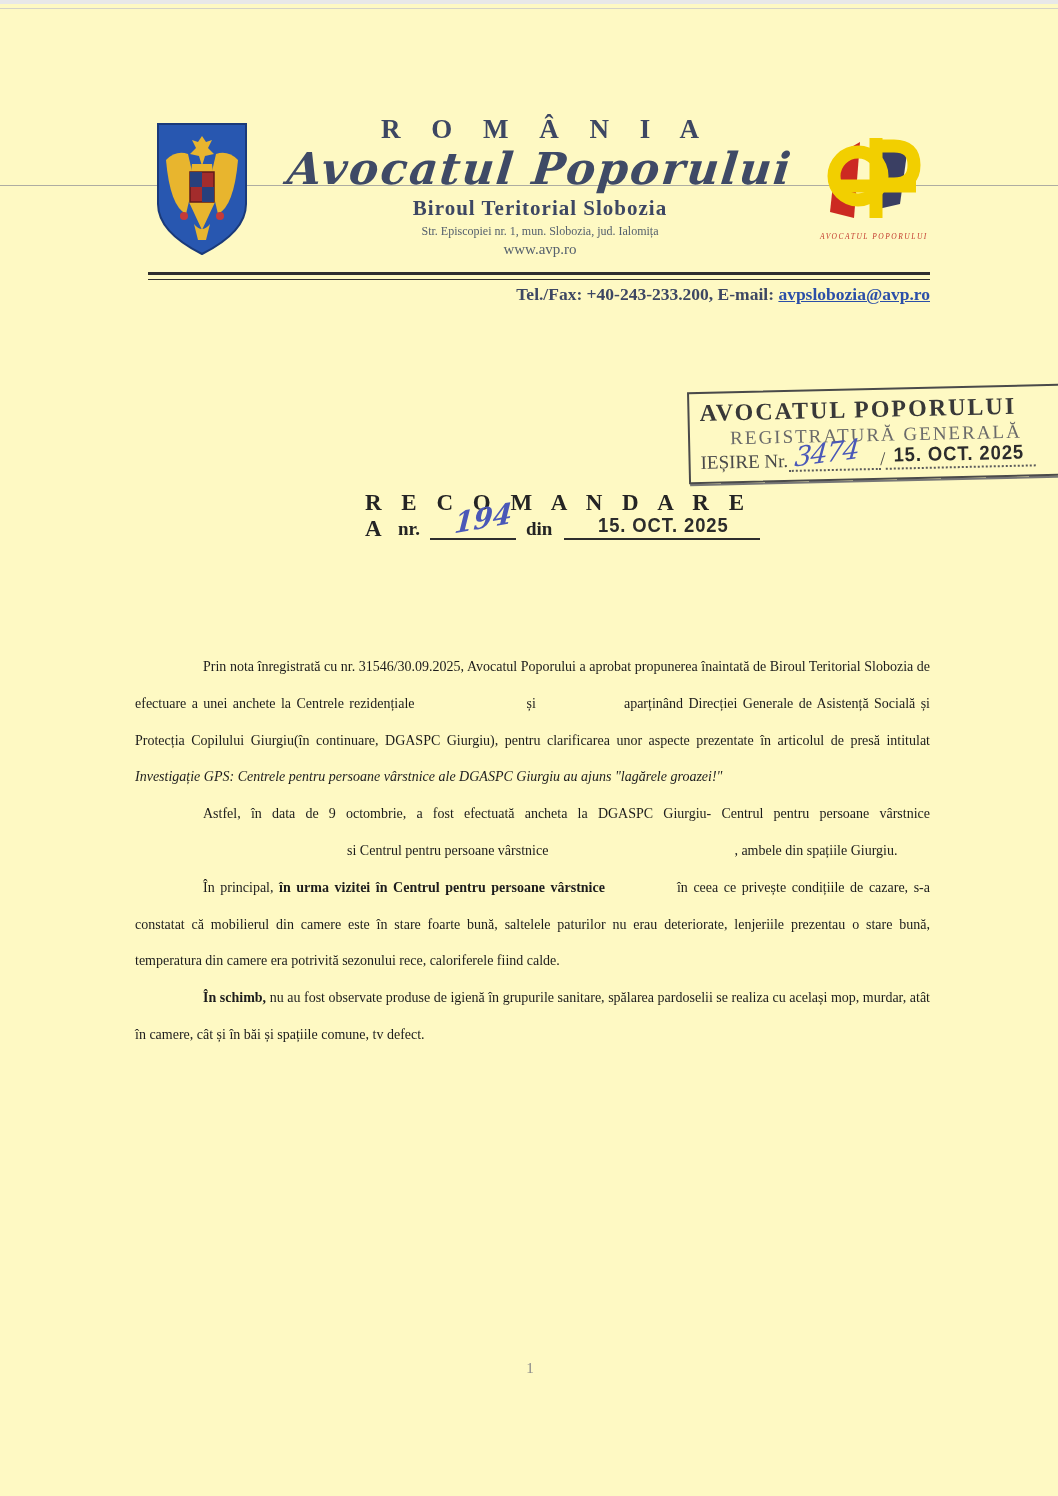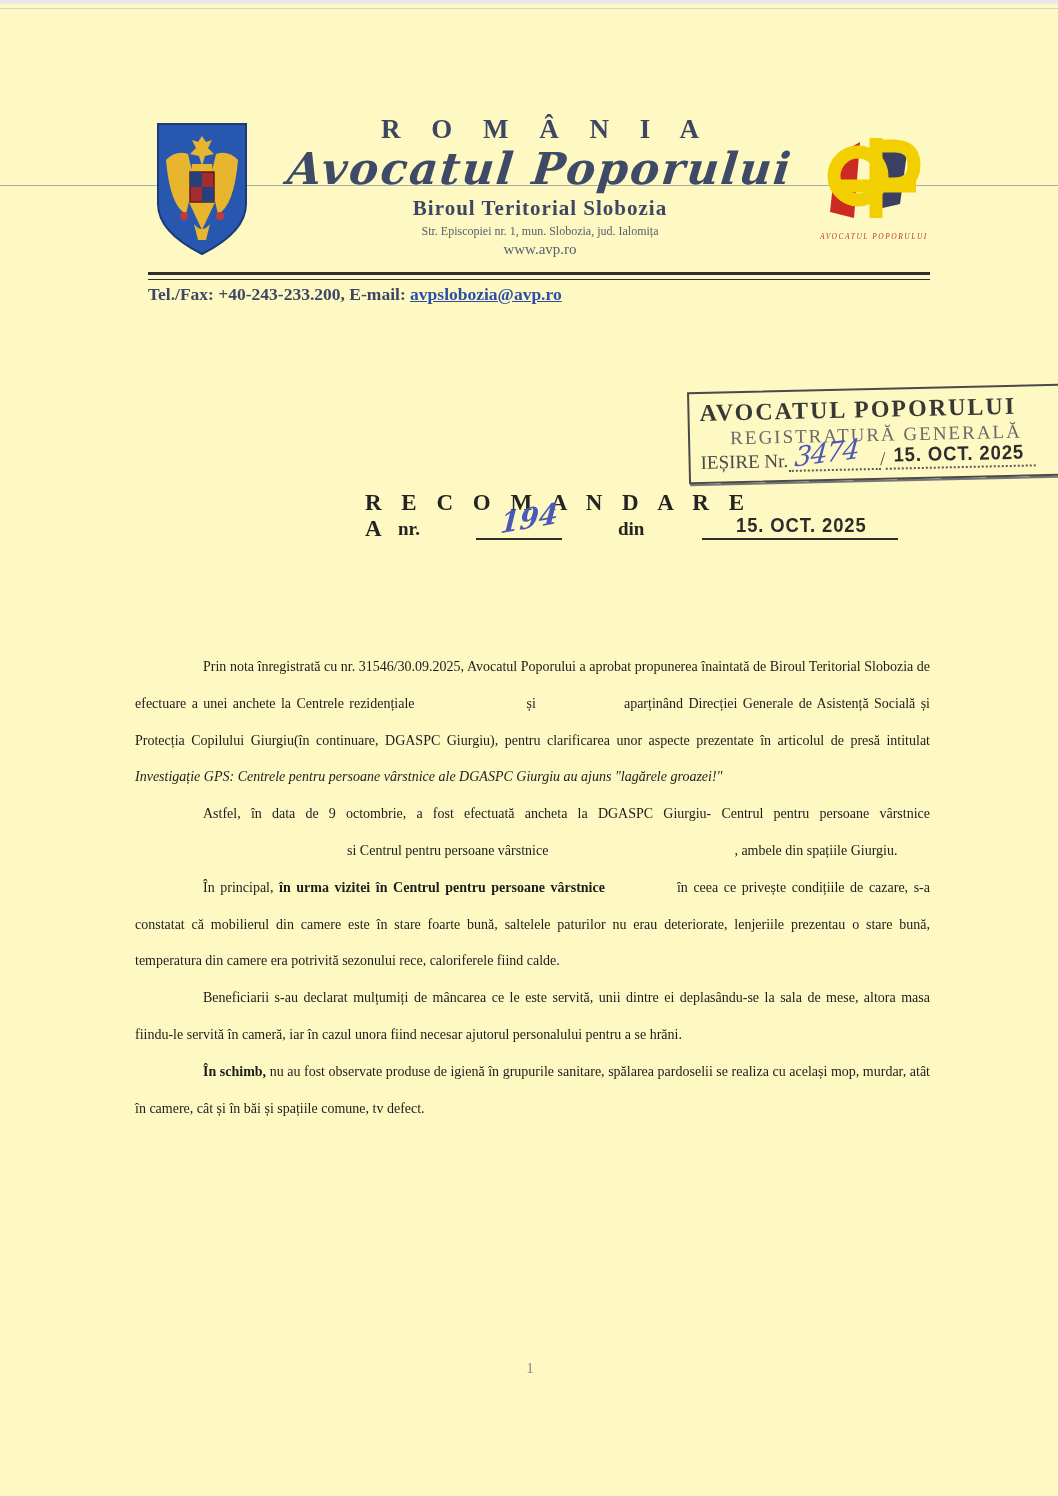--- a/index.html
+++ b/index.html
@@ -22,21 +22,21 @@
     font-family:"DejaVu Serif", serif; letter-spacing:2px;
     transform:skewX(-6deg); margin-top:-2px; color:#3f4a66;
   }
   .office { font-size:21px; font-weight:bold; margin-top:2px; letter-spacing:1px; }
   .hq-address { font-size:12px; color:#55606e; margin-top:3px; }
   .website { font-size:15px; color:#55606e; margin-top:2px; }
   .ap-logo { position:absolute; left:820px; top:122px; width:130px; text-align:left; }
   .ap-caption { font-size:7.5px; color:#c23a2e; letter-spacing:1.5px; font-style:italic; margin-top:2px; white-space:nowrap; }
   .rule-double { position:absolute; left:148px; top:268px; width:782px; height:4px;
     border-top:3px solid #2e2e2e; border-bottom:1px solid #2e2e2e; }
-  .telfax { position:absolute; left:148px; top:280px; width:782px; text-align:left;
+  .telfax { position:absolute; left:148px; top:280px; width:782px; text-align:right;
     font-size:17.5px; font-weight:bold; color:#3d4763; }
   .telfax a { color:#2b4fa8; text-decoration:underline; font-weight:bold; }
 
   
   .addressee { position:absolute; left:150px; top:344px; font-size:20px; line-height:27px; color:#222; }
 
   
   .stamp { position:absolute; left:688px; top:384px; width:352px; padding:6px 8px 8px 10px;
     border:2px solid #4a4a4a; transform:rotate(-1.3deg); color:#3a3a3a;
     box-shadow:0 3px 0 -1px #777; }
@@ -48,21 +48,21 @@
   .dots.n2 { width:150px; }
   .hand { font-family:"DejaVu Serif", serif; font-style:italic; color:#4a58b8; }
   .stamp-number { position:absolute; left:6px; top:-14px; font-size:27px; transform:rotate(-6deg) skewX(-12deg); letter-spacing:-1px; }
   .datestamp { font-family:"Liberation Sans", sans-serif; font-weight:bold; color:#2c2c2c; letter-spacing:1px; transform:scaleX(.92); transform-origin:left bottom; }
   .stamp-date { position:absolute; left:8px; top:-6px; font-size:20px; white-space:nowrap; }
 
   
   .title-block { position:absolute; left:365px; top:486px; width:390px; text-align:left; }
   .doc-title { font-size:23px; font-weight:bold; letter-spacing:7px; color:#242424; }
   .nr-line { position:absolute; left:398px; top:514px; font-size:19px; font-weight:bold; color:#242424;
-    display:flex; align-items:flex-end;gap:46px; }
+    display:flex; align-items:flex-end; }
   .blank { display:inline-block; border-bottom:2px solid #2e2e2e; position:relative; height:20px; }
   .blank.b1 { width:86px; margin:0 10px; }
   .blank.b2 { width:196px; margin-left:12px; }
   .rec-number { position:absolute; left:24px; top:-16px; font-size:28px; transform:rotate(-10deg) skewX(-14deg); }
   .rec-date { position:absolute; left:34px; top:-4px; font-size:20px; }
 
   
   .body-text { position:absolute; left:135px; top:645px; width:795px;
     font-size:14px; line-height:36.8px; text-align:justify; color:#1c1c1c; }
   .body-text p { margin:0; text-indent:68px; }
@@ -157,19 +157,18 @@
     <span>din</span>
     <span class="blank b2">
       <span class="datestamp rec-date">15. OCT. 2025</span>
     </span>
   </div>
 
   <div class="body-text">
       <p><span>Prin nota înregistrată cu nr. 31546/30.09.2025, Avocatul Poporului a aprobat propunerea înaintată de Biroul Teritorial Slobozia de efectuare a unei anchete la Centrele rezidențiale</span><span class="gap" style="width: 112px;"></span><span>și</span><span class="gap" style="width: 88px;"></span><span>aparținând Direcției Generale de Asistență Socială și Protecția Copilului Giurgiu(în continuare, DGASPC Giurgiu), pentru clarificarea unor aspecte prezentate în articolul de presă intitulat </span><span class="i">Investigație GPS: Centrele pentru persoane vârstnice ale DGASPC Giurgiu au ajuns "lagărele groazei!"</span></p>
       <p><span>Astfel, în data de 9 octombrie, a fost efectuată ancheta la DGASPC Giurgiu- Centrul pentru persoane vârstnice</span><span class="gap" style="width: 212px;"></span><span>si Centrul pentru persoane vârstnice</span><span class="gap" style="width: 186px;"></span><span>, ambele din  spațiile Giurgiu.</span></p>
       <p><span>În principal, </span><span class="b">în urma vizitei în Centrul pentru persoane vârstnice</span><span class="gap" style="width: 72px;"></span><span>în ceea ce privește condițiile de cazare, s-a constatat că mobilierul din camere este în stare foarte bună, saltelele paturilor nu erau deteriorate, lenjeriile prezentau o stare bună, temperatura din camere era potrivită sezonului rece, caloriferele fiind calde.</span></p>
-      <p><span>Beneficiarii s-au declarat mulțumiți de mâncarea ce le este servită, unii dintre ei deplasându-se la sala de mese, altora masa  fiindu-le servită în cameră, iar în cazul unora fiind necesar ajutorul personalului pentru a se hrăni.</span></p>
       <p><span class="b">În schimb,</span><span> nu au fost observate produse de igienă în grupurile sanitare, spălarea pardoselii se realiza cu același mop, murdar, atât în camere, cât și în băi și spațiile comune, tv defect.</span></p>
     </div>
 
   <div class="pagenum">1</div>
 
 </div>
 
 </body></html>

